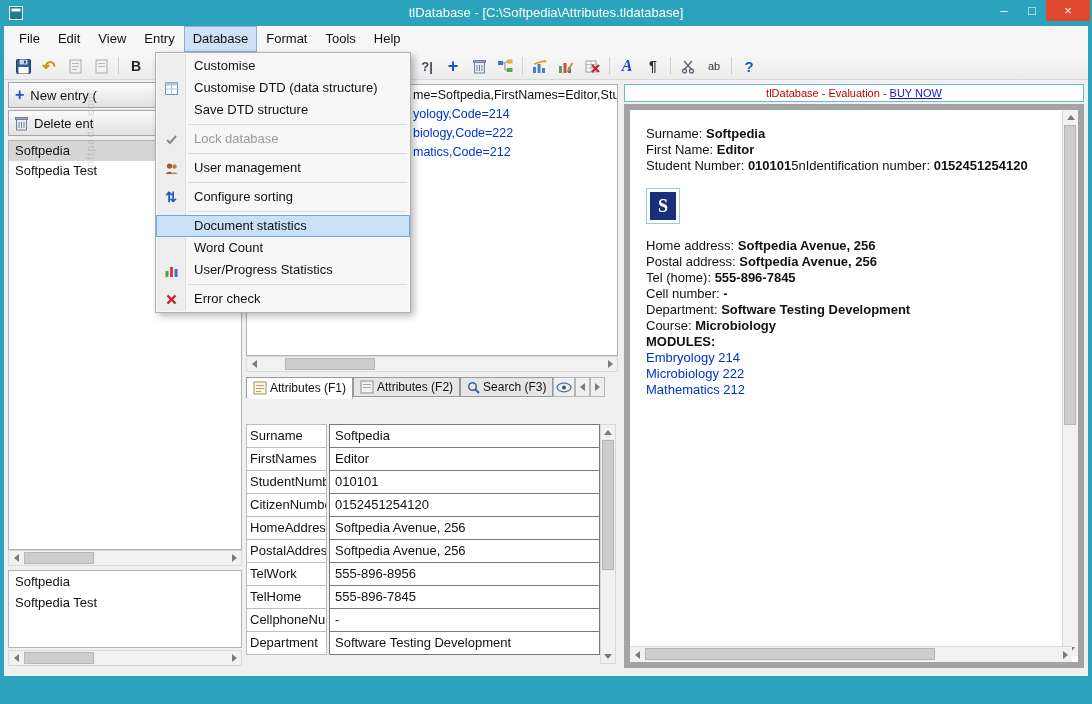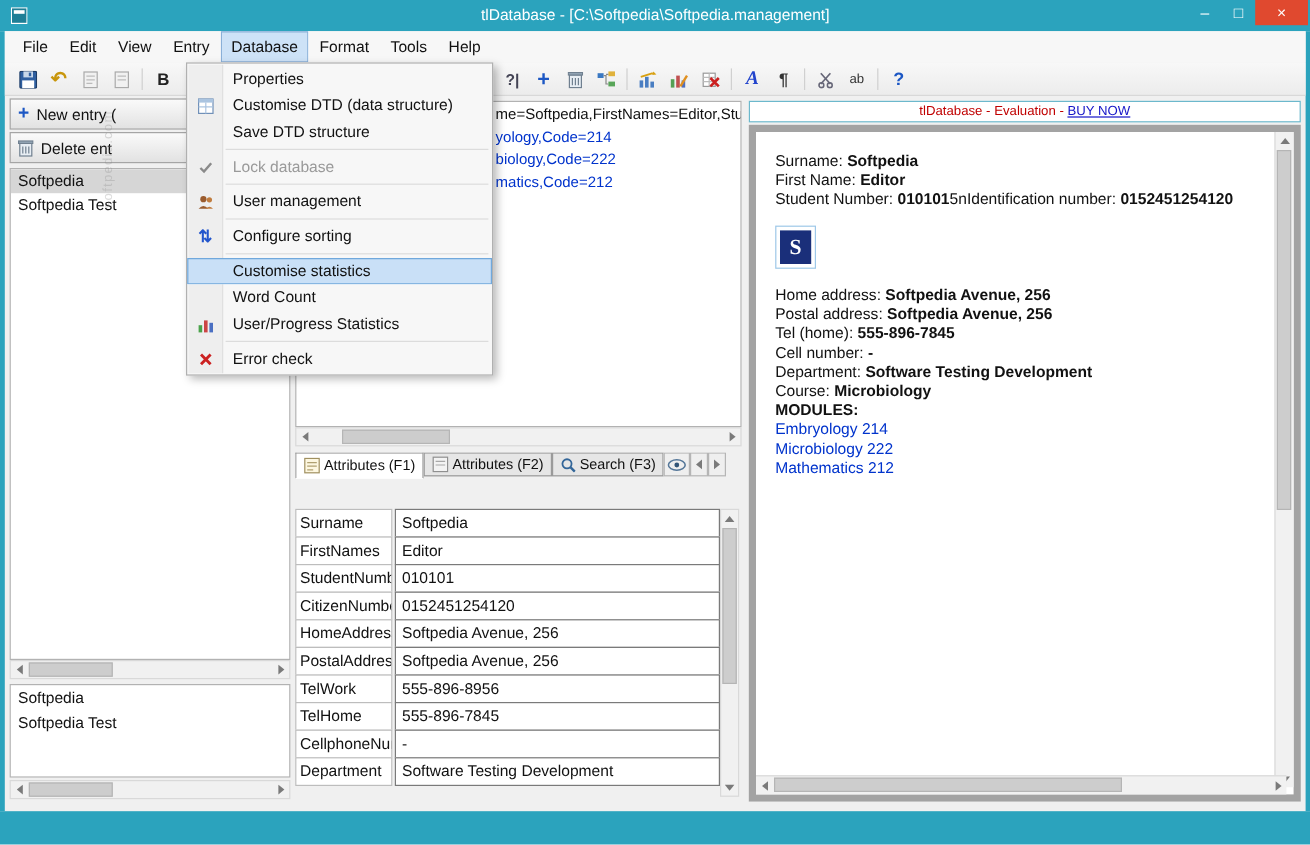--- a/index.html
+++ b/index.html
@@ -101,21 +101,21 @@
 
 <div id="window">
 
   <div class="titlebar">
     <span class="app-icon">
       <svg width="14" height="14">
           <rect x="0.5" y="0.5" width="13" height="13" fill="#1f7f96" stroke="#ffffff"></rect>
           <rect x="2.5" y="2.5" width="9" height="3" fill="#ffffff"></rect>
         </svg>
     </span>
-    <div class="title-text">tlDatabase - [C:\Softpedia\Softpedia.management]</div>
+    <div class="title-text">tlDatabase - [C:\Softpedia\Attributes.tldatabase]</div>
     <div class="win-controls">
       <div class="win-btn">–</div>
       <div class="win-btn">□</div>
       <div class="win-btn close">×</div>
     </div>
   </div>
   <div class="side-border" style="left:0;"></div>
   <div class="side-border" style="left:1088px;"></div>
   <div class="bottombar"></div>
 
@@ -451,21 +451,21 @@
         </div>
       <div class="sb-btn">
           <span class="tri tri-r"></span>
         </div>
     </div>
   </div>
 
   <div class="menu-popup">
     <div class="mp-gutter"></div>
 
-    <div class="mp-item"><span>Properties</span></div>
+    <div class="mp-item"><span>Customise</span></div>
     <div class="mp-item">
       <span class="mp-icon">
           <svg width="15" height="15">
             <rect x="1.5" y="1.5" width="12" height="12" fill="#ffffff" stroke="#7090b8"></rect>
             <rect x="1.5" y="1.5" width="12" height="3" fill="#aac4e0"></rect>
             <line x1="1.5" y1="8" x2="13.5" y2="8" stroke="#aac4e0"></line>
             <line x1="7.5" y1="4.5" x2="7.5" y2="13.5" stroke="#aac4e0"></line>
           </svg>
         </span>
       <span>Customise DTD (data structure)</span>
@@ -499,21 +499,21 @@
 
     <div class="mp-sep"></div>
 
     <div class="mp-item">
       <span class="mp-icon g-sort">⇅</span>
       <span>Configure sorting</span>
     </div>
 
     <div class="mp-sep"></div>
 
-    <div class="mp-item hl"><span>Customise statistics</span></div>
+    <div class="mp-item hl"><span>Document statistics</span></div>
     <div class="mp-item"><span>Word Count</span></div>
     <div class="mp-item">
       <span class="mp-icon">
           <svg width="15" height="15">
             <rect x="1.5" y="8" width="3" height="6" fill="#4aa24a"></rect>
             <rect x="6" y="4" width="3" height="10" fill="#cc4444"></rect>
             <rect x="10.5" y="6" width="3" height="8" fill="#4a6fc2"></rect>
           </svg>
         </span>
       <span>User/Progress Statistics</span>

